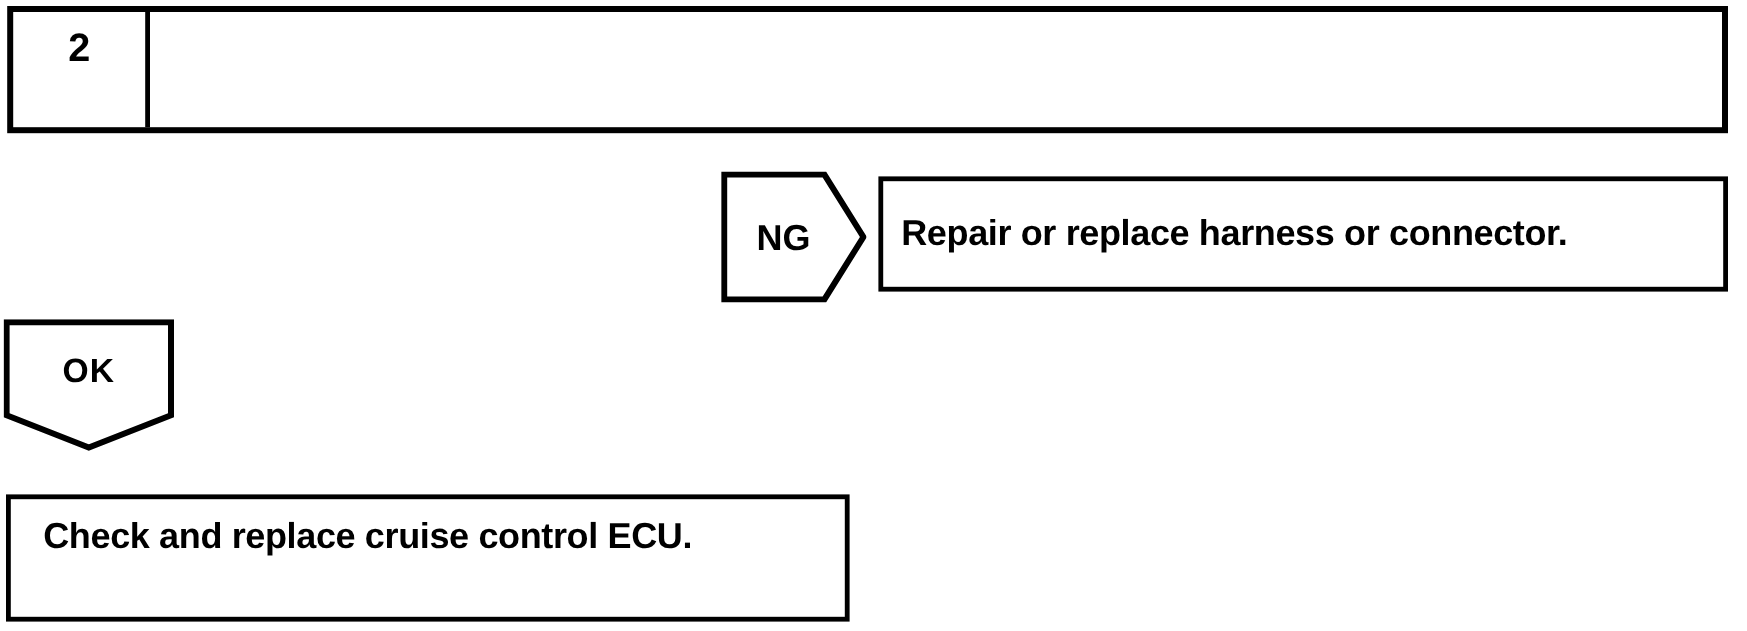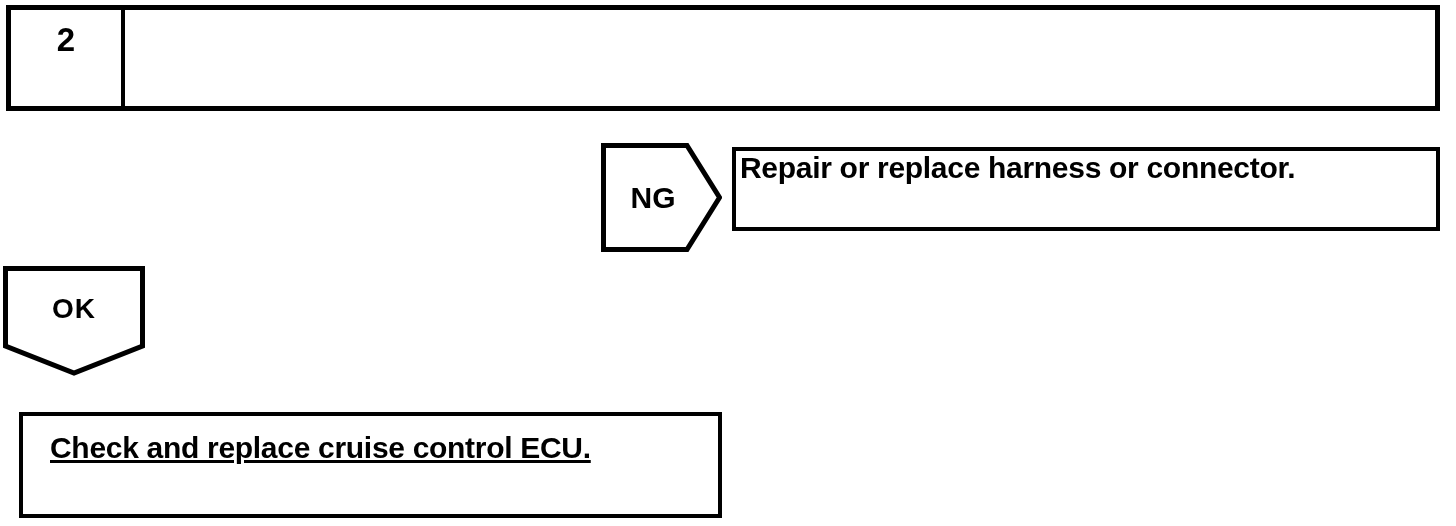--- a/index.html
+++ b/index.html
@@ -48,39 +48,39 @@
     white-space: nowrap;
   }
   
   .ng-svg {
     position: absolute;
     left: 601px; top: 143px;
     width: 121px; height: 109px;
   }
   .repair-box {
     left: 732px; top: 147px;
-    width: 708px; height: 84px;
+    width: 708px; height: 96px;
     display: flex;
-    padding-left: 4px;
+    align-items: center;
+    padding-left: 15px;
     font-size: 30px;
     letter-spacing: -0.3px;
   }
   
   .ok-svg {
     position: absolute;
     left: 3px; top: 266px;
     width: 142px; height: 110px;
   }
   .final-box {
-    left: 19px; top: 412px;
+    left: 5px; top: 412px;
     width: 703px; height: 106px;
     padding: 15px 0 0 27px;
     font-size: 30px;
     letter-spacing: -0.3px;
-    text-decoration: underline;
   }
   .shape {
     fill: var(--paper);
     stroke: var(--ink);
     stroke-width: 5;
     stroke-linejoin: miter;
   }
   .shape-label {
     fill: var(--ink);
     font-family: "Liberation Sans", sans-serif;

